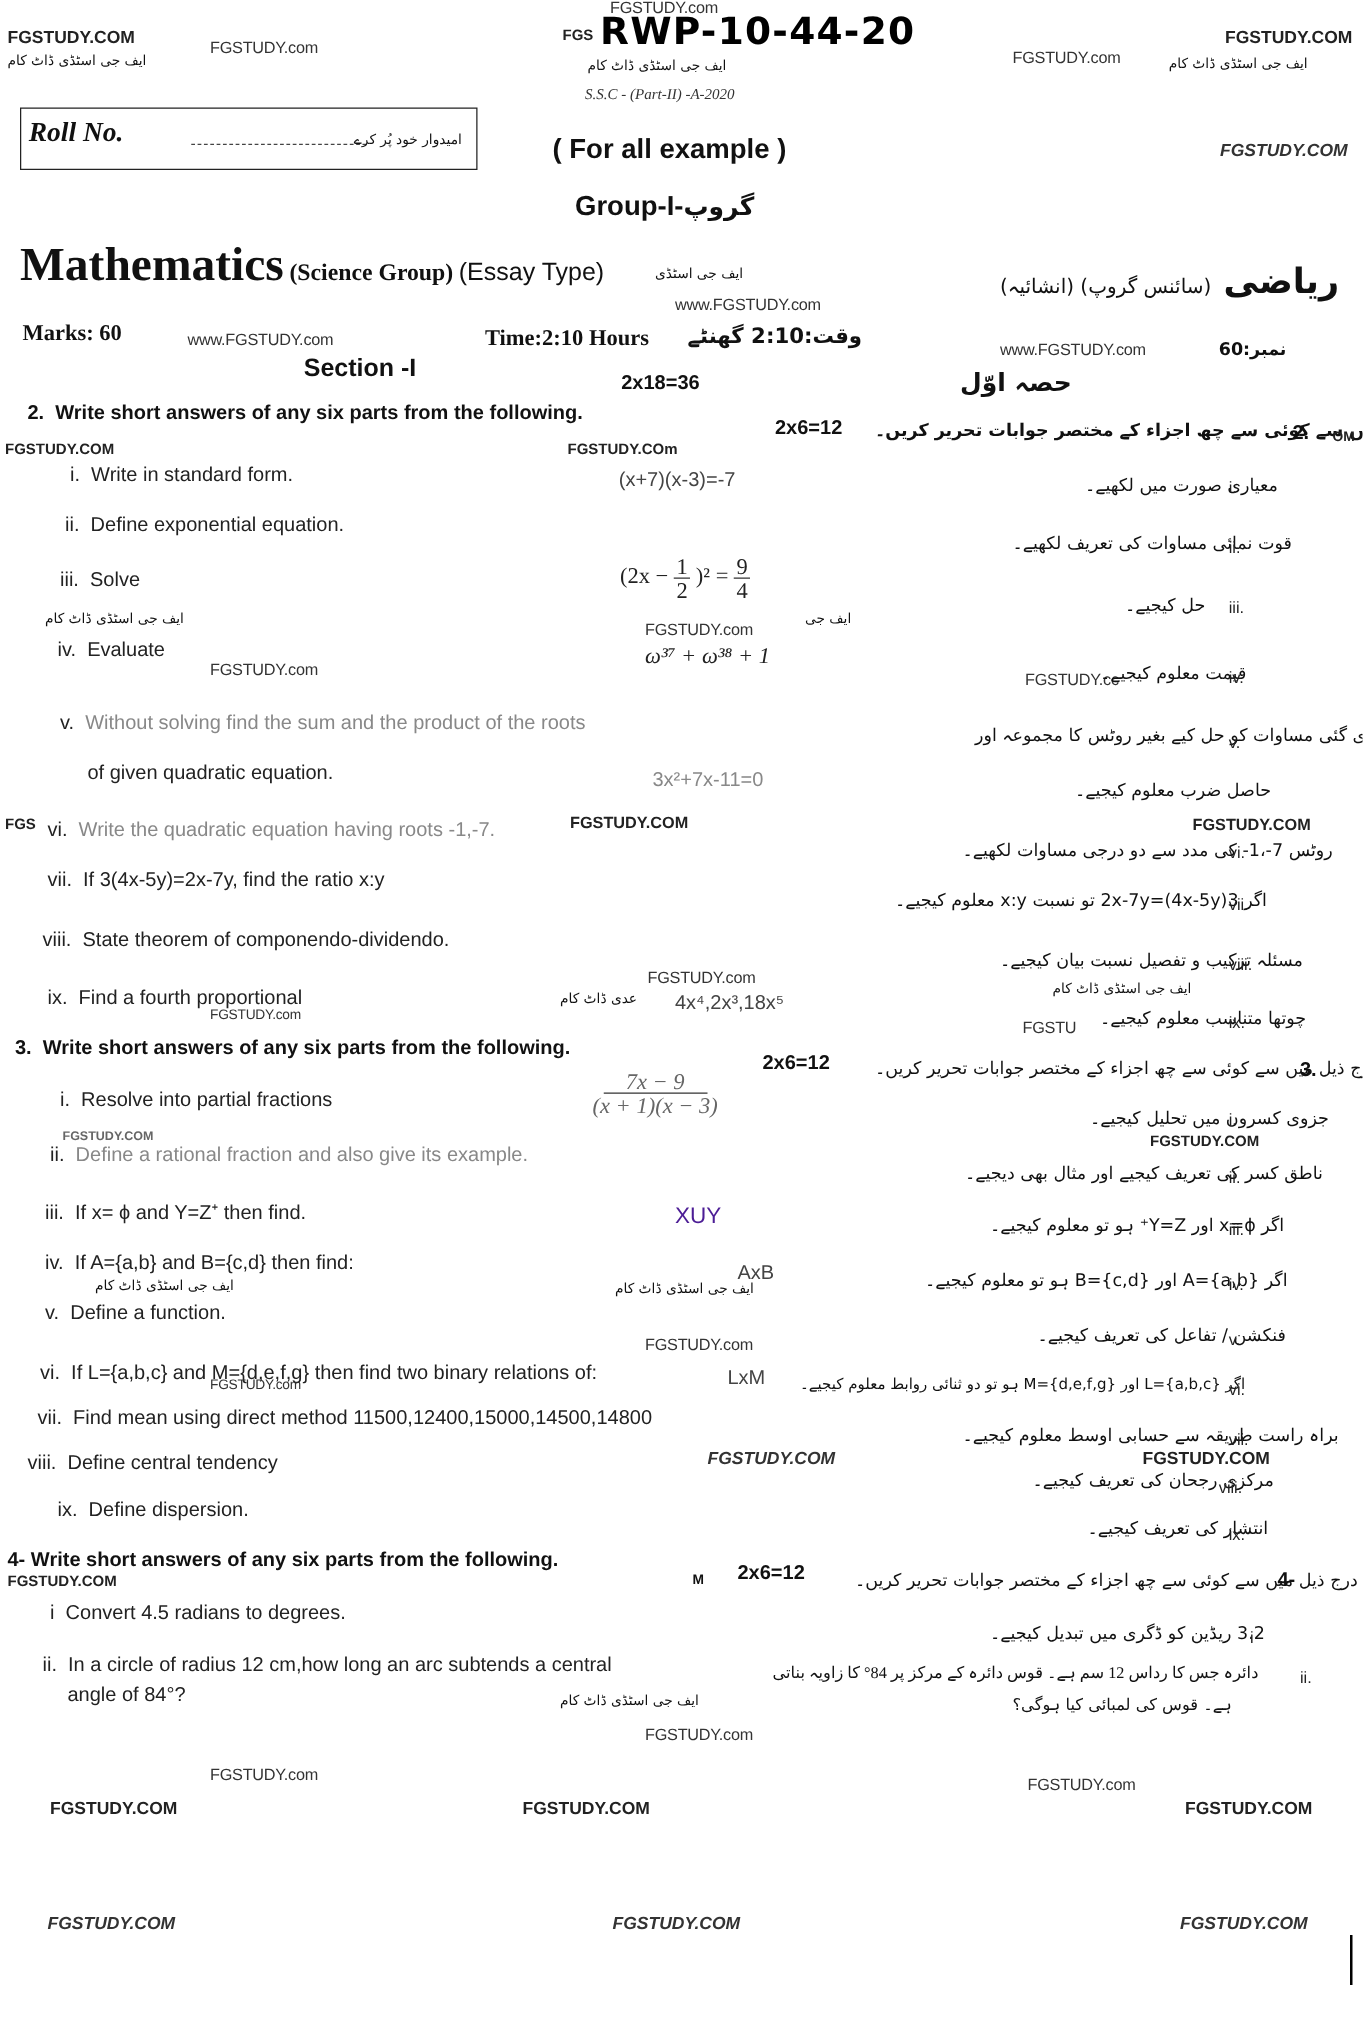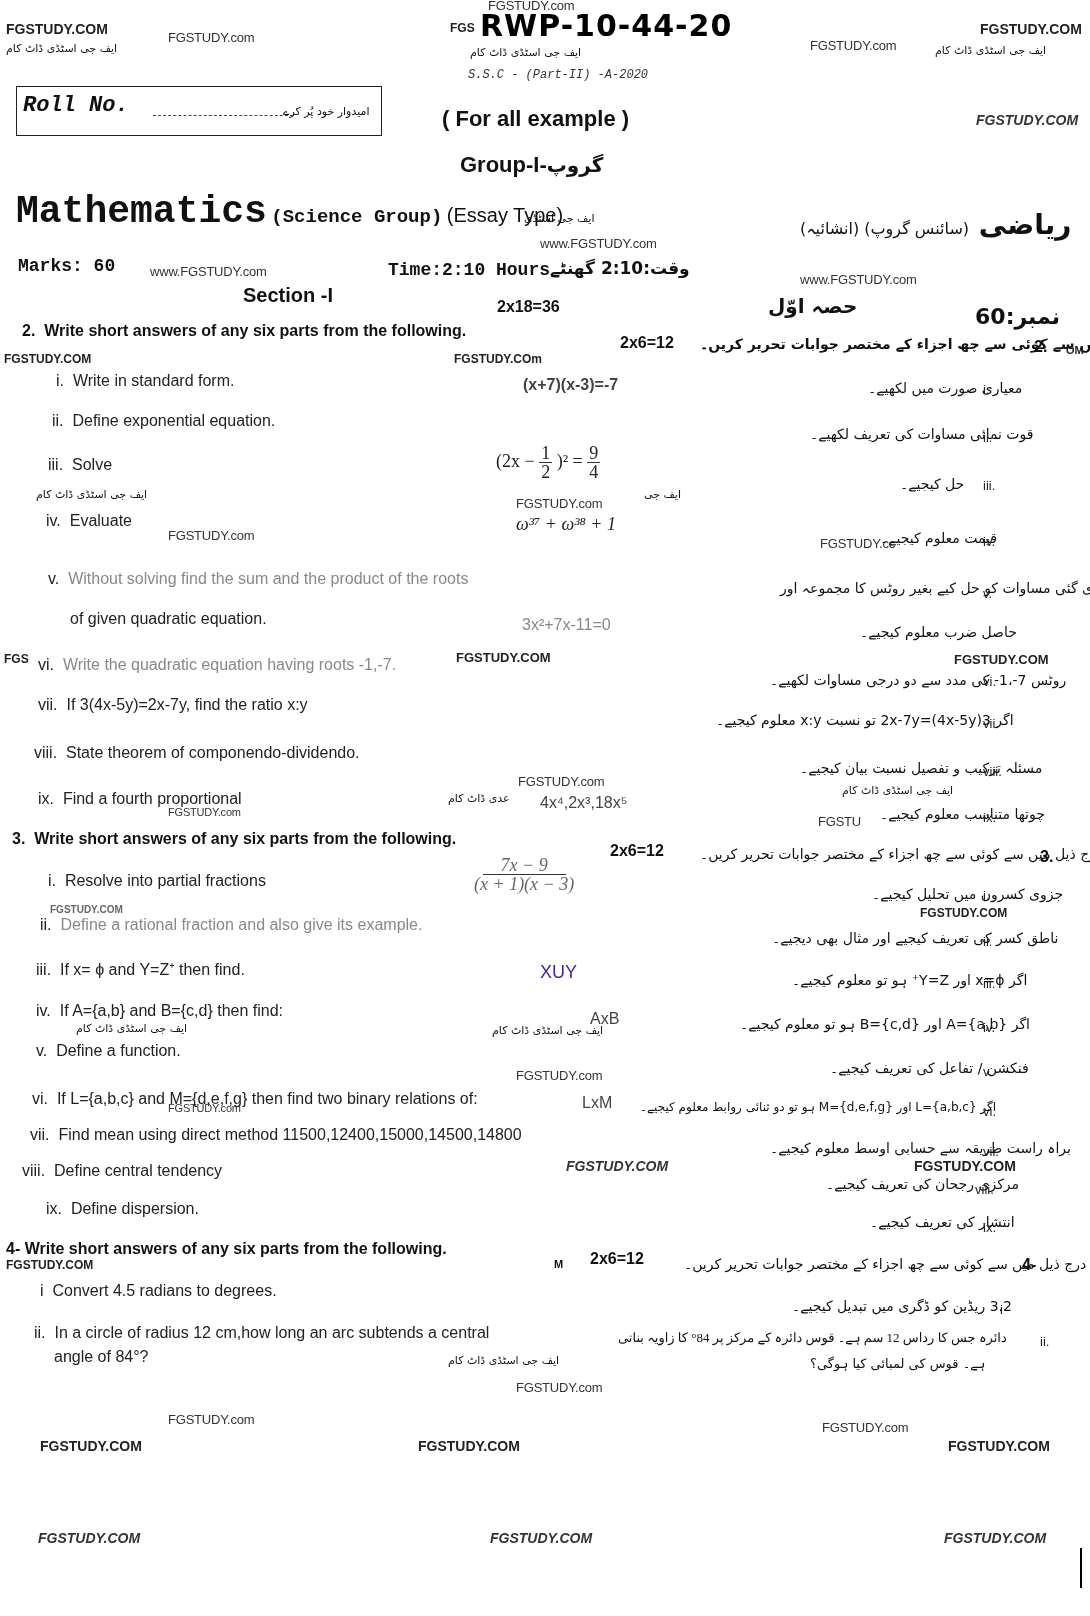--- a/index.html
+++ b/index.html
@@ -5,21 +5,21 @@
   * { margin:0; padding:0; box-sizing:border-box; }
   html, body { width:1090px; height:1616px; background:#ffffff; overflow:hidden; }
   body { position:relative; font-family:"Liberation Sans", sans-serif; color:#111; }
   .abs { position:absolute; white-space:nowrap; }
   .wm-bold { font-family:"Liberation Sans", sans-serif; font-weight:bold; font-size:14px; color:#222; }
   .wm-bold-i { font-family:"Liberation Sans", sans-serif; font-weight:bold; font-style:italic; font-size:14px; color:#333; }
   .wm-thin { font-family:"Liberation Sans", sans-serif; font-size:13px; color:#333; letter-spacing:-0.2px; }
   .urdu { font-family:"DejaVu Sans", sans-serif; direction:rtl; unicode-bidi:plaintext; color:#111; }
   .urdu-sm { font-size:11px; }
   .urdu-md { font-size:14px; }
-  .serif { font-family:Liberation Mono, monospace; }
+  .serif { font-family:Liberation Serif, serif; }
   .q { font-size:16px; color:#222; }
   .q-faint { color:#888; }
   .qhead { font-size:16px; font-weight:bold; color:#111; }
   .marks { font-size:16px; font-weight:bold; color:#111; }
   .math { font-family:"Liberation Serif", serif; font-size:18px; color:#222; }
   .mathsans { font-family:"Liberation Sans", sans-serif; font-size:16px; color:#444; }
   .handcode { font-family:"DejaVu Sans", sans-serif; font-weight:bold; font-size:30px; letter-spacing:1px; color:#000; }
   .rollbox { border:1.5px solid #222; }
   .frac { display:inline-flex; flex-direction:column; align-items:center; vertical-align:middle; line-height:1; }
   .frac .num { border-bottom:1px solid #333; padding:0 2px; }
@@ -64,42 +64,42 @@
 <div class="abs urdu" style="left:800px;top:208px;font-size:28px;font-weight:bold;">
   <span>ریاضی</span>
   <span style="font-size:16px;font-weight:normal;">(سائنس گروپ) (انشائیہ)</span>
 </div>
 
 <div class="abs serif" style="left:18px;top:256px;font-size:18px;font-weight:bold;">Marks: 60</div>
 <div class="abs wm-thin" style="left:150px;top:264px;">www.FGSTUDY.com</div>
 <div class="abs serif" style="left:388px;top:260px;font-size:18px;font-weight:bold;">Time:2:10 Hours</div>
 <div class="abs urdu" style="left:550px;top:258px;font-size:17px;font-weight:bold;">وقت:2:10 گھنٹے</div>
 <div class="abs wm-thin" style="left:800px;top:272px;">www.FGSTUDY.com</div>
-<div class="abs urdu" style="left:975px;top:272px;font-size:22px;font-weight:bold;margin-top:32px;">نمبر:60</div>
+<div class="abs urdu" style="left:975px;top:272px;font-size:14px;font-weight:bold;">نمبر:60</div>
 
 <div class="abs" style="left:243px;top:284px;font-size:20px;font-weight:bold;">Section -I</div>
 <div class="abs" style="left:497px;top:298px;font-size:16px;font-weight:bold;">2x18=36</div>
 <div class="abs urdu" style="left:768px;top:294px;font-size:20px;font-weight:bold;">حصہ اوّل</div>
 
 <div class="abs qhead" style="left:22px;top:322px;">
   <span>2.</span>&nbsp;
   <span>Write short answers of any six parts from the following.</span>
 </div>
 <div class="abs marks" style="left:620px;top:334px;">2x6=12</div>
 <div class="abs urdu urdu-md" style="left:700px;top:336px;font-weight:bold;">درج ذیل میں سے کوئی سے چھ اجزاء کے مختصر جوابات تحریر کریں۔</div>
 <div class="abs marks" style="left:1034px;top:338px;">2.</div>
 <div class="abs wm-bold" style="left:1066px;top:344px;font-size:11px;">OM</div>
 <div class="abs wm-bold" style="left:4px;top:352px;font-size:12px;">FGSTUDY.COM</div>
 <div class="abs wm-bold" style="left:454px;top:352px;font-size:12px;">FGSTUDY.COm</div>
 
 <div class="abs q" style="left:56px;top:372px;">
   <span>i.</span>&nbsp;
   <span>Write in standard form.</span>
 </div>
-<div class="abs mathsans" style="left:523px;top:376px;font-weight:bold;">(x+7)(x-3)=-7</div>
+<div class="abs mathsans" style="left:495px;top:376px;">(x+7)(x-3)=-7</div>
 <div class="abs urdu urdu-md" style="left:868px;top:380px;">معیاری صورت میں لکھیے۔</div>
 <div class="abs q" style="left:983px;top:382px;font-size:13px;">i.</div>
 
 <div class="abs q" style="left:52px;top:412px;">
   <span>ii.</span>&nbsp;
   <span>Define exponential equation.</span>
 </div>
 <div class="abs urdu urdu-md" style="left:810px;top:426px;">قوت نمائی مساوات کی تعریف لکھیے۔</div>
 <div class="abs q" style="left:983px;top:430px;font-size:13px;">ii.</div>
 

